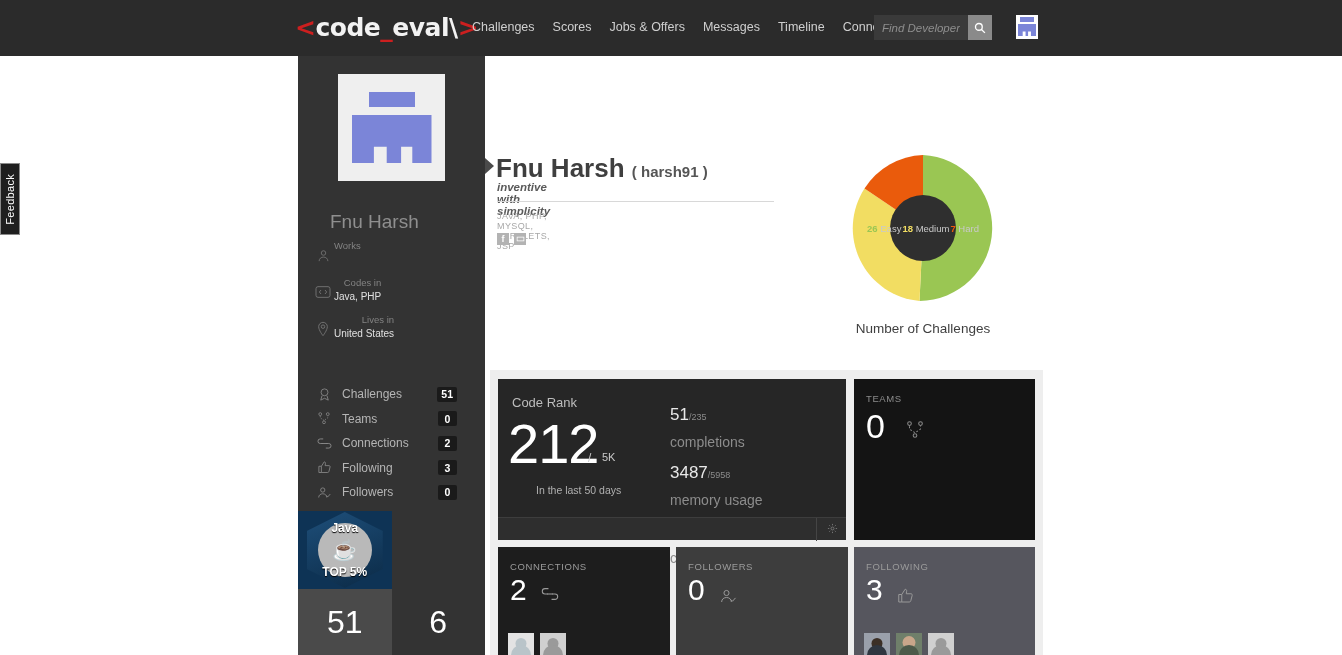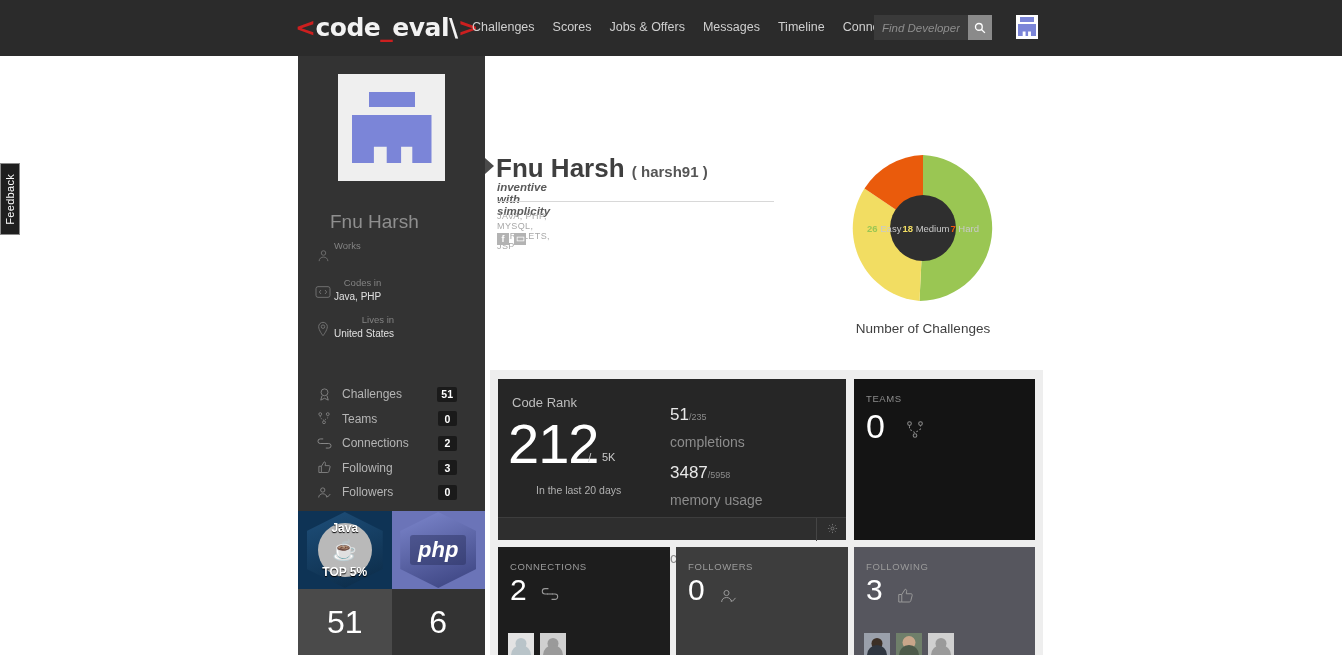--- a/index.html
+++ b/index.html
@@ -412,27 +412,20 @@
           <div class="hexwrap">
             <div class="hex java">
               <div class="javacircle">
                 <span class="javatop">Java</span>
                 <span class="javacup">☕</span>
                 <span class="javabot">TOP 5%</span>
               </div>
             </div>
           </div>
         </div>
-        <div class="badgecell php">
-          <div class="hexwrap">
-            <div class="hex php">
-              <span class="phptext">php</span>
-            </div>
-          </div>
-        </div>
       </div>
       <div class="badgenumrow">
         <div class="badgenum a">51</div>
         <div class="badgenum b">6</div>
       </div>
     </div>
   </div>
 
   <div class="profile-head">
     <div class="arrow"></div>
@@ -482,21 +475,21 @@
     <div class="charttitle">Number of Challenges</div>
   </div>
 
   <div class="dash">
 
     <div class="card coderank">
       <div class="cr-title">Code Rank</div>
       <div class="cr-big">212</div>
       <div class="cr-of">/</div>
       <div class="cr-5k">5K</div>
-      <div class="cr-days">In the last 20 days</div>
+      <div class="cr-days">In the last 50 days</div>
 
       <div class="cr-metrics">
         <div class="metric">
           <span class="mval">51</span><span class="mden">/235</span>
           <span class="mlab">completions</span>
         </div>
         <div class="metric">
           <span class="mval">3487</span><span class="mden">/5958</span>
           <span class="mlab">memory usage</span>
         </div>

